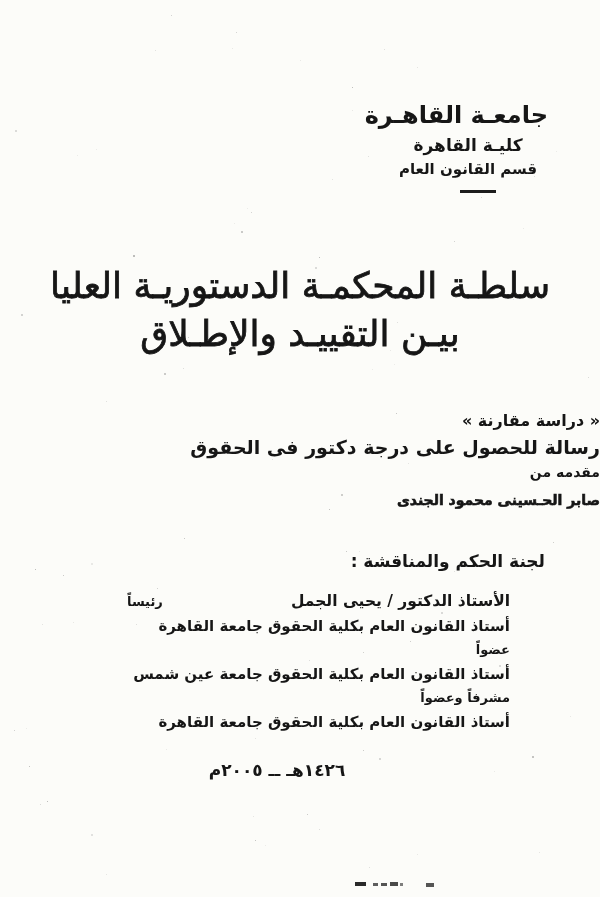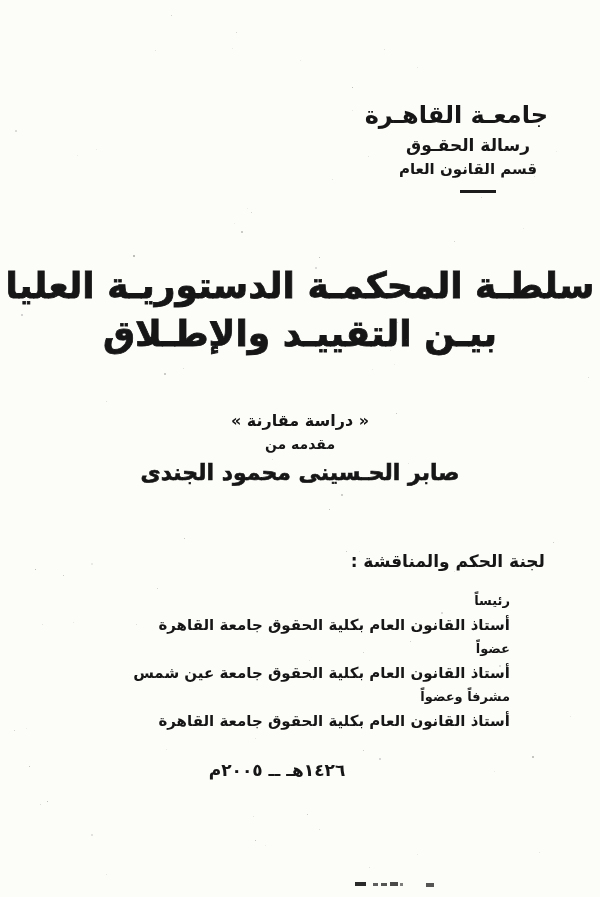--- a/index.html
+++ b/index.html
@@ -7,29 +7,29 @@
     position:relative;width:600px;height:897px;background:#fcfcf9;overflow:hidden;
     font-family:"DejaVu Sans", sans-serif;color:#161616;margin:0 auto;
   }
   
   .header{position:absolute;top:100px;right:52px;width:160px;text-align:center;direction:rtl;}
   .header .uni{font-size:24px;font-weight:800;white-space:nowrap;line-height:30px;}
   .header .fac{font-size:17px;font-weight:800;white-space:nowrap;line-height:22px;margin-top:4px;}
   .header .dep{font-size:15px;font-weight:800;white-space:nowrap;line-height:20px;margin-top:3px;}
   .header .rule{width:36px;height:3px;background:#1c1c1c;margin:11px auto 0;transform:translateX(10px);}
   
-  .title{position:absolute;top:264px;left:0;width:100%;text-align:center;direction:rtl;font-weight:700;}
+  .title{position:absolute;top:264px;left:0;width:100%;text-align:center;direction:rtl;font-weight:400;}
   .title .t1{font-size:36px;line-height:44px;-webkit-text-stroke:0.8px #161616;}
   .title .t2{font-size:36px;line-height:44px;margin-top:4px;-webkit-text-stroke:0.8px #161616;}
   
-  .sub{position:absolute;top:410px;left:0;width:100%;text-align:center;direction:rtl;}
+  .sub{position:absolute;top:410px;left:0;width:100%;text-align:right;direction:rtl;}
   .sub .study{font-size:16px;font-weight:800;line-height:22px;}
   .sub .thesis{font-size:19px;font-weight:800;line-height:26px;margin-top:2px;}
   .sub .from{font-size:14px;font-weight:800;line-height:20px;margin-top:2px;}
-  .sub .author{font-size:22px;font-weight:900;line-height:27px;margin-top:5px;-webkit-text-stroke:0.6px #161616;}
+  .sub .author{font-size:14px;font-weight:900;line-height:27px;margin-top:5px;-webkit-text-stroke:0.6px #161616;}
   
   .committee{position:absolute;top:550px;right:55px;left:55px;direction:rtl;}
   .c-head{font-size:17px;font-weight:800;line-height:22px;margin-bottom:17px;}
   .m-row{display:flex;justify-content:space-between;align-items:baseline;
          padding-right:35px;padding-left:72px;line-height:24px;}
   .m-name{font-size:15.5px;font-weight:800;white-space:nowrap;}
   .m-role{font-size:13px;font-weight:800;white-space:nowrap;}
   .m-title{font-size:15px;font-weight:800;line-height:24px;padding-right:35px;white-space:nowrap;}
   
   .date{position:absolute;top:760px;left:0;right:46px;text-align:center;direction:rtl;
@@ -38,40 +38,42 @@
   .mark{position:absolute;background:#2a2a2a;}
   .speck{position:absolute;border-radius:1px;background:#555;}
 </style>
 </head>
 <body>
 
 <div class="sheet">
 
   <div class="header">
     <div class="uni">جامعـة القاهـرة</div>
-    <div class="fac">رسالة الحقـوق</div>
+    <div class="fac">كليـة القاهرة</div>
     <div class="dep">قسم القانون العام</div>
     <div class="rule"></div>
   </div>
 
   <div class="title">
     <div class="t1">سلطـة المحكمـة الدستوريـة العليا</div>
     <div class="t2">بيـن التقييـد والإطـلاق</div>
   </div>
 
   <div class="sub">
     <div class="study">« دراسة مقارنة »</div>
+    <div class="thesis">رسالة للحصول على درجة دكتور فى الحقوق</div>
     <div class="from">مقدمه من</div>
     <div class="author">صابر الحـسينى محمود الجندى</div>
   </div>
 
   <div class="committee">
     <div class="c-head">لجنة الحكم والمناقشة :</div>
 
     <div class="m-row">
+      <span class="m-name">الأستاذ الدكتور / يحيى الجمل</span>
       <span class="m-role">رئيساً</span>
     </div>
     <div class="m-title">أستاذ القانون العام بكلية الحقوق جامعة القاهرة</div>
 
     <div class="m-row">
       <span class="m-role">عضواً</span>
     </div>
     <div class="m-title">أستاذ القانون العام بكلية الحقوق جامعة عين شمس</div>
 
     <div class="m-row">

